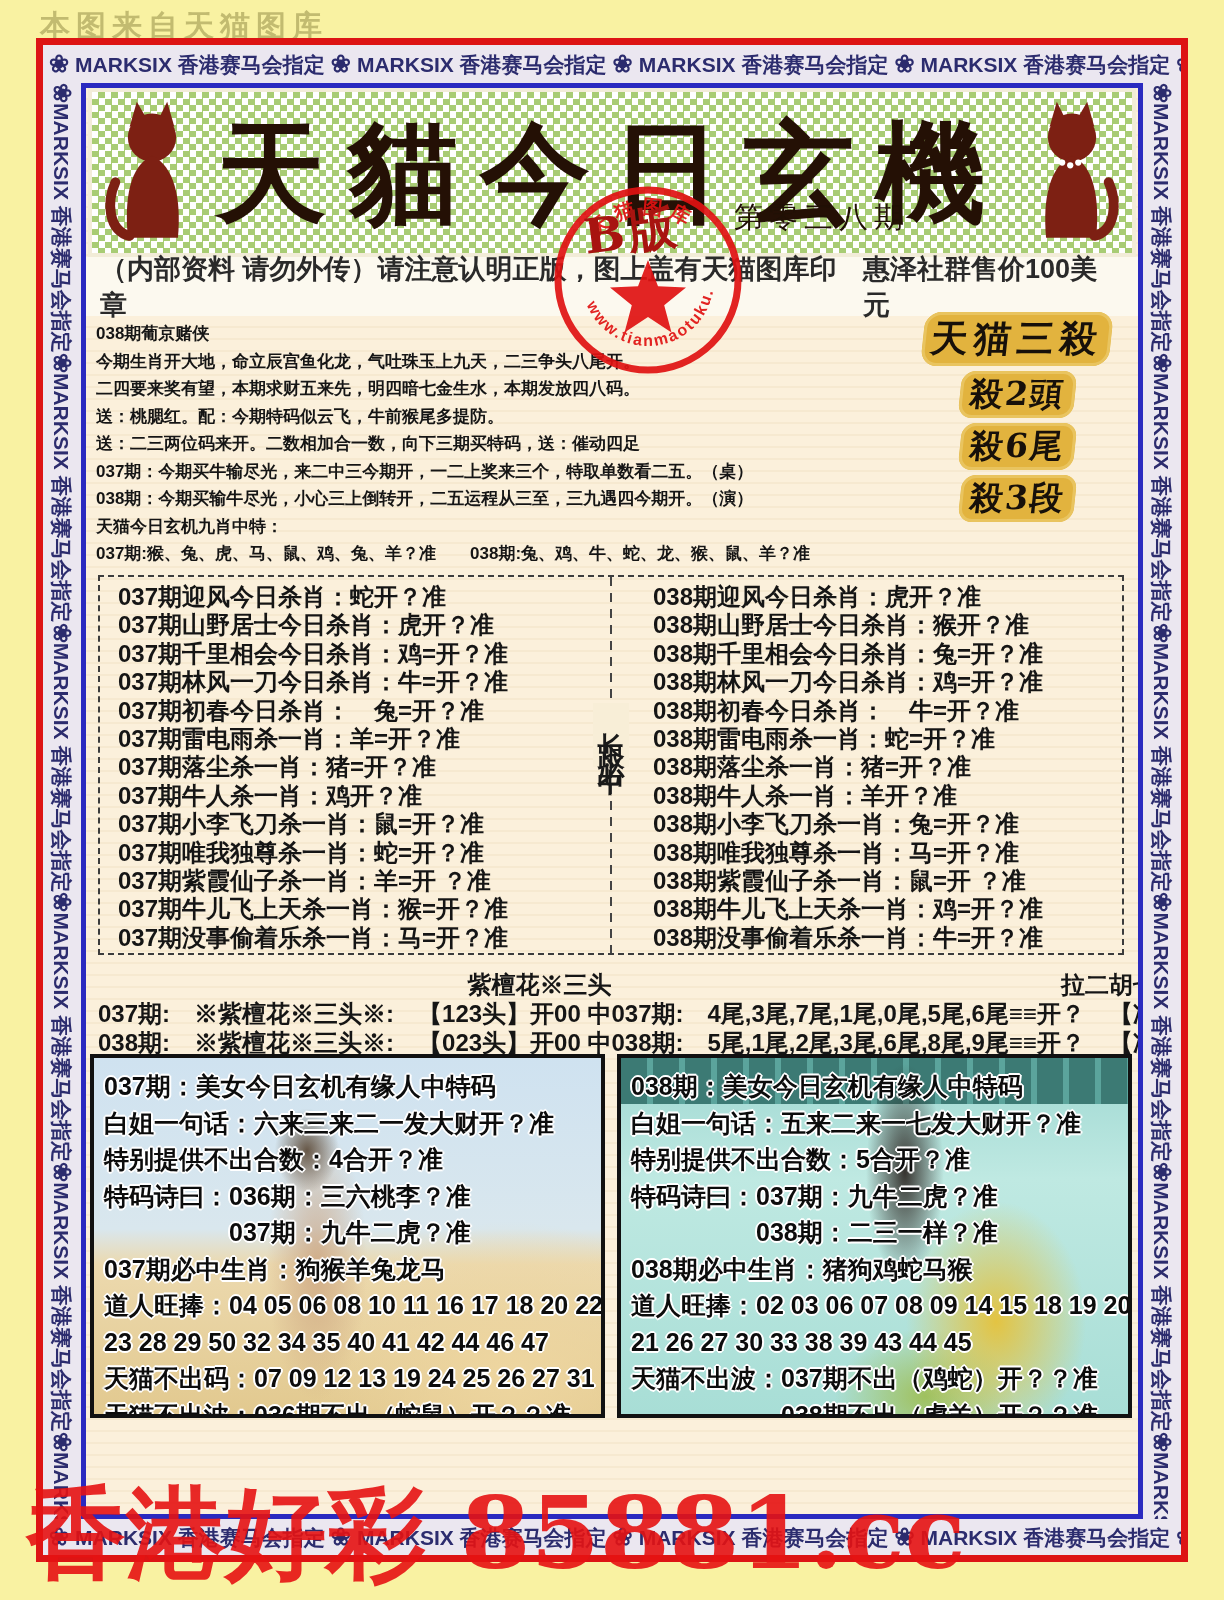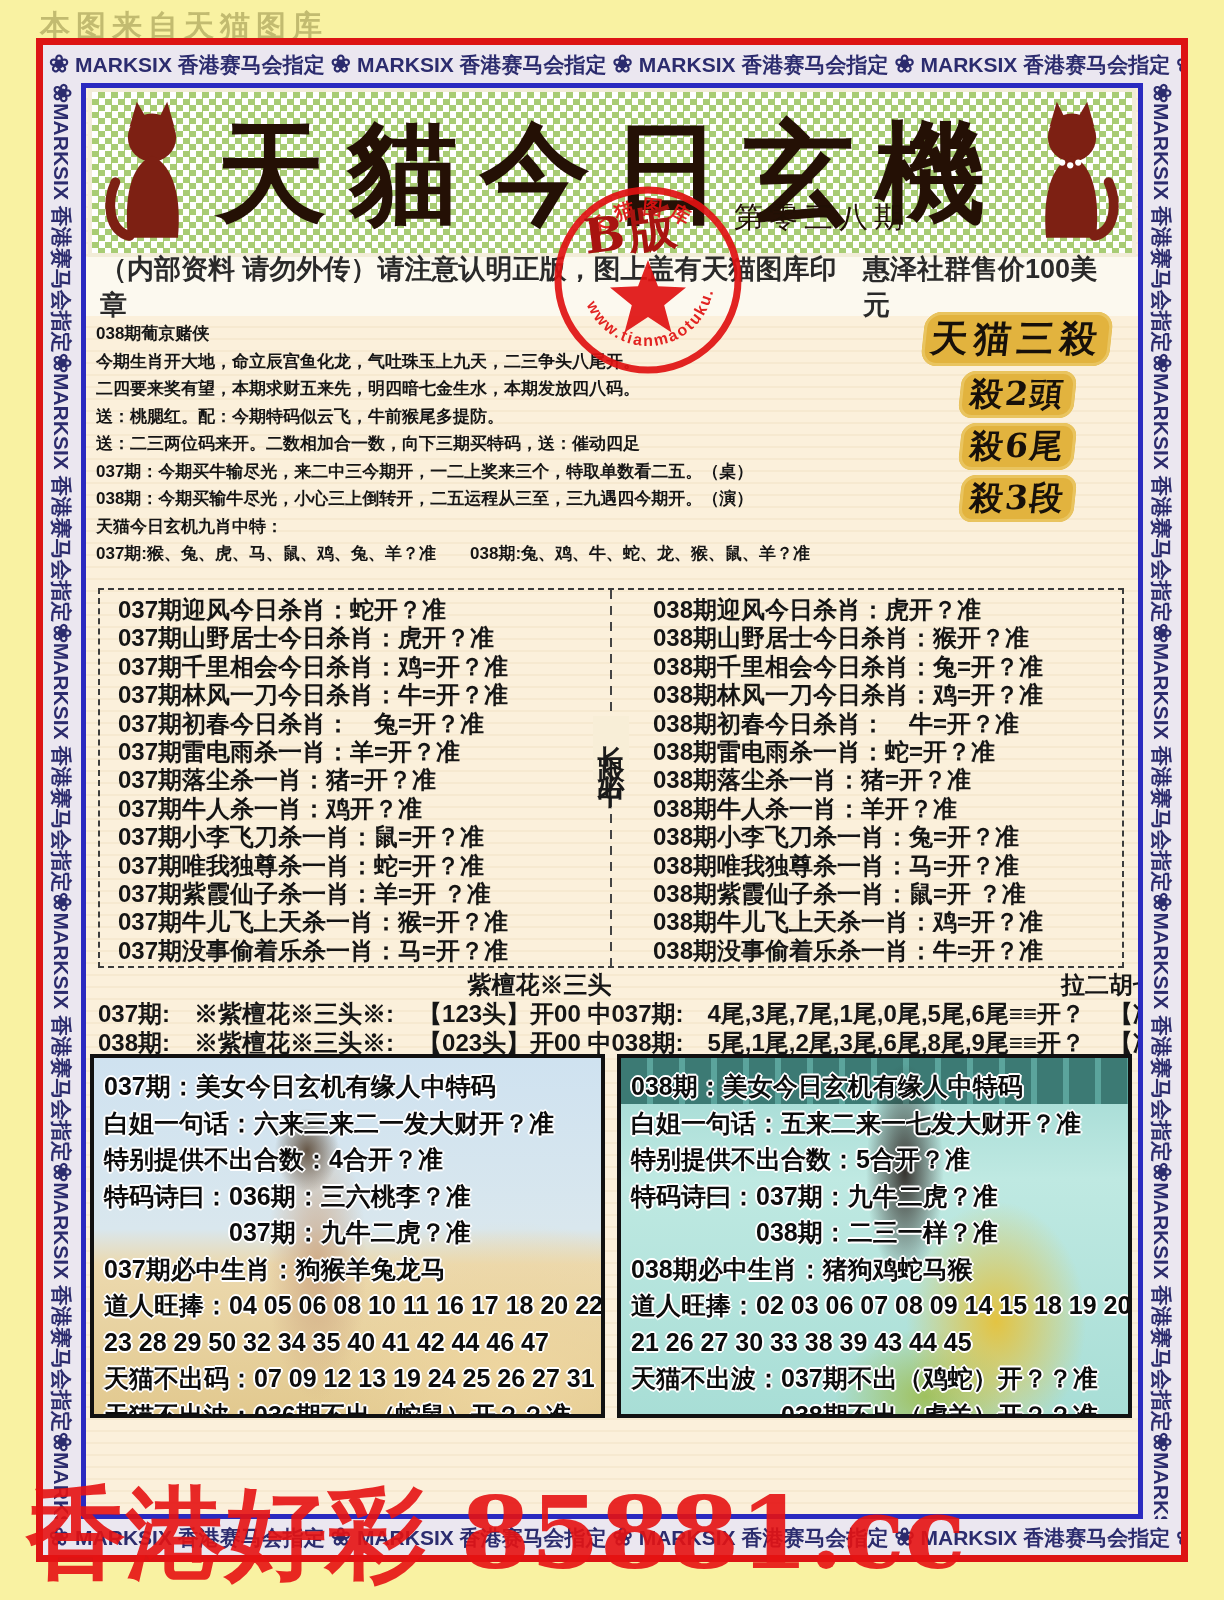--- a/index.html
+++ b/index.html
@@ -81,21 +81,21 @@
   }
   .sansha-title{
     display:block;width:max-content;margin:0 auto 2px;
     background:#e2b33e;border-radius:16px;padding:2px 8px;
     font-family:"DejaVu Serif",serif;font-weight:900;color:#17100a;
     font-size:37px;letter-spacing:6px;transform:skewX(-6deg);
     box-shadow:0 0 0 3px #e9c45f inset;
   }
   
   .kill-box{
-    position:absolute;left:12px;right:14px;top:500px;height:380px;
+    position:absolute;left:12px;right:14px;top:487px;height:380px;
     border:2px dashed #3c3c3c;box-sizing:border-box;display:flex;
   }
   .kill-col{flex:1;padding:6px 0 0 18px;}
   .kill-row{font-size:24px;font-weight:bold;color:#151515;line-height:28.4px;white-space:nowrap;}
   .kill-mid{
     width:48px;flex:none;
     background-image:linear-gradient(#444 55%,transparent 0);
     background-size:2px 16px;background-repeat:repeat-y;background-position:center top;
   }
   .kill-mid .vtext{

